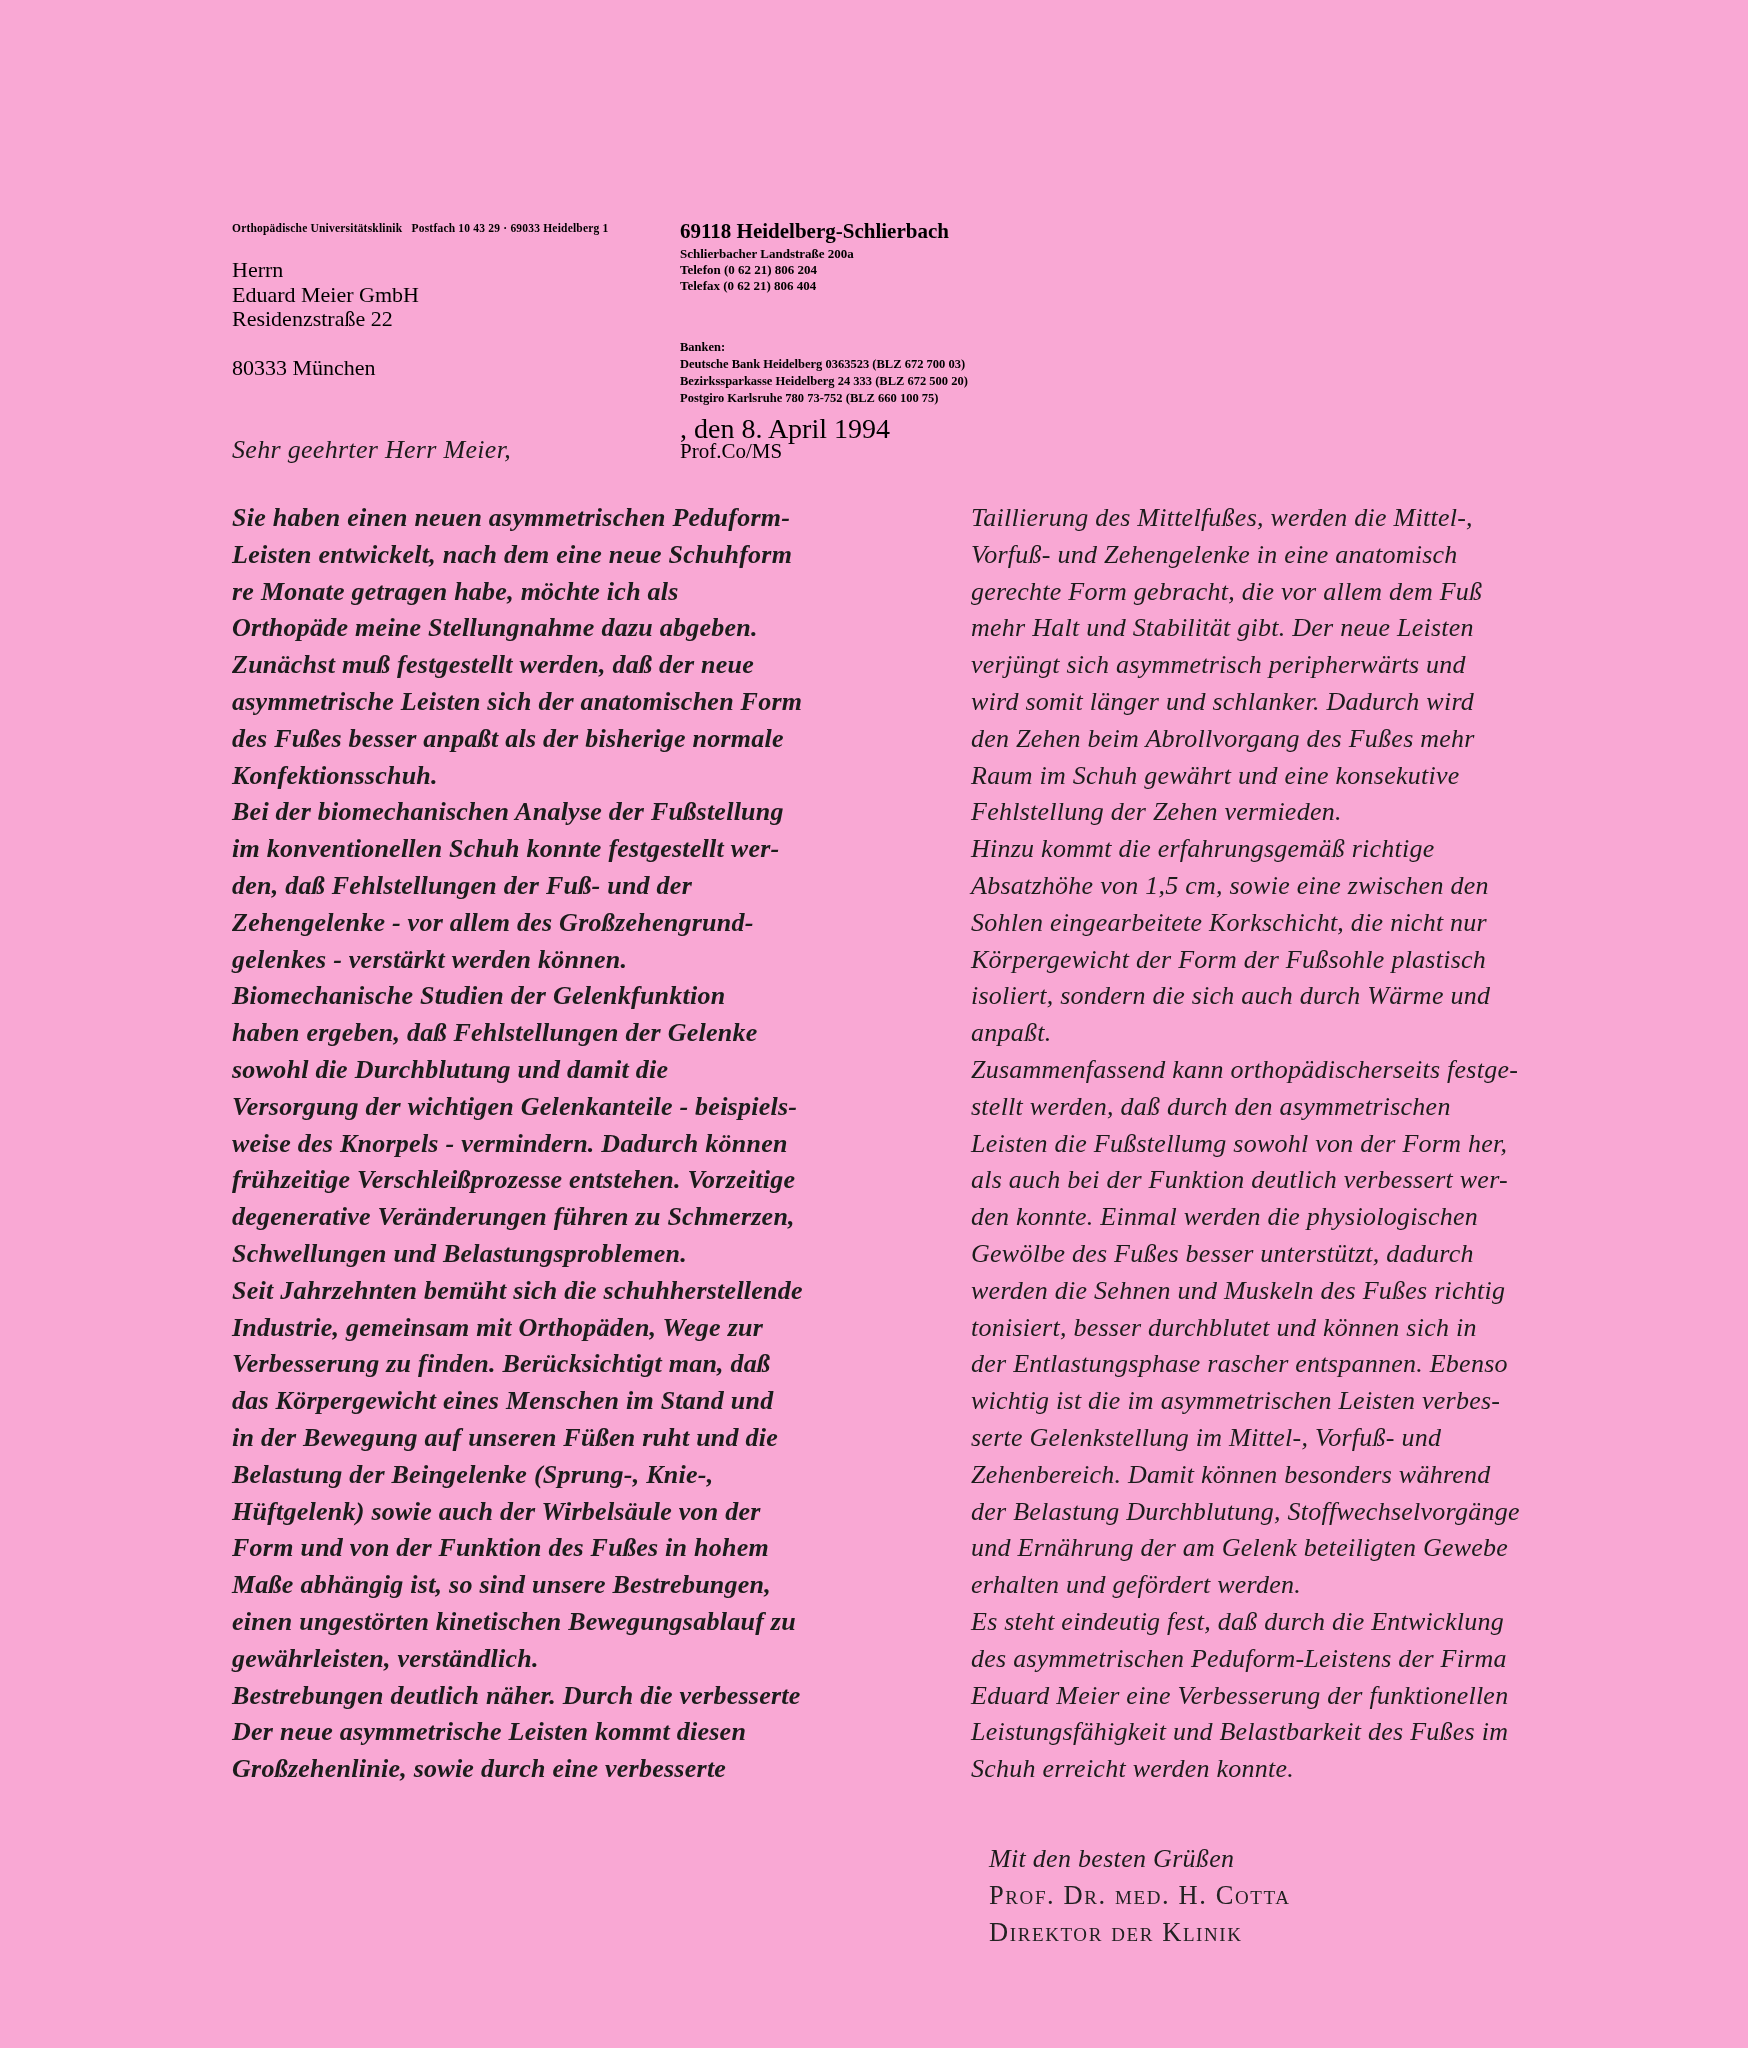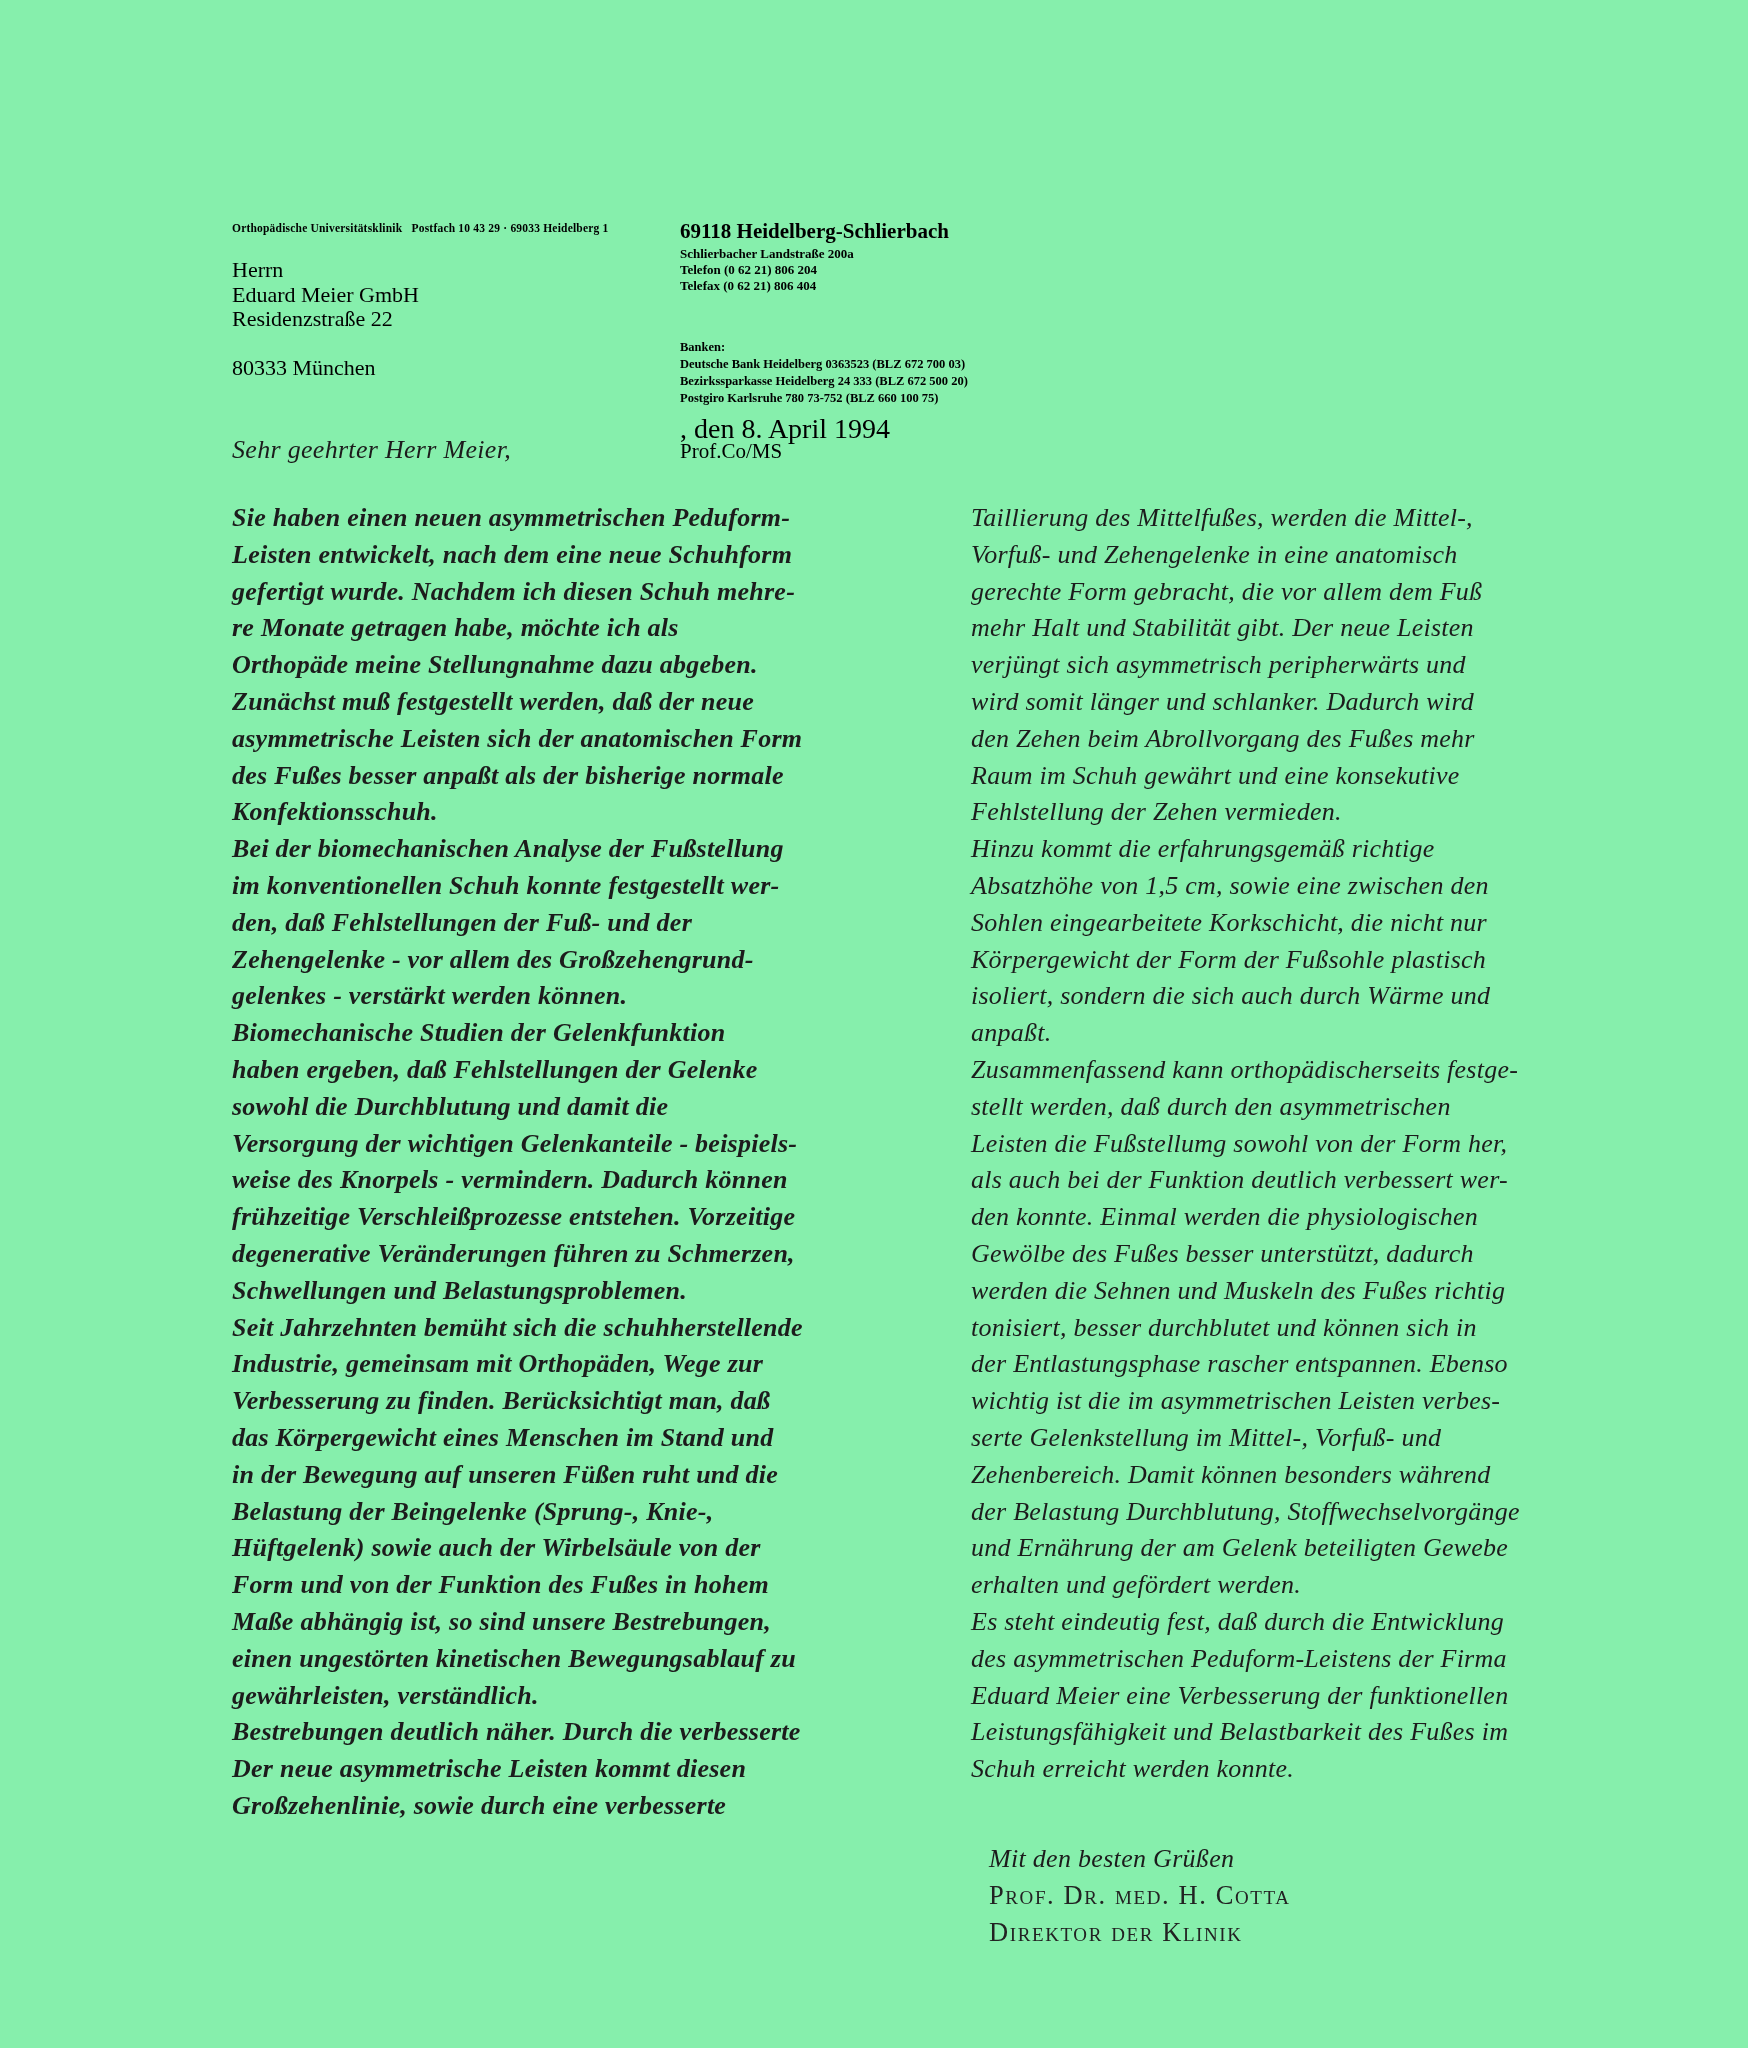--- a/index.html
+++ b/index.html
@@ -5,21 +5,21 @@
   html, body {
     margin: 0;
     padding: 0;
     background: #e8e8e8;
   }
   .page {
     position: relative;
     width: 1748px;
     height: 2048px;
     margin: 0 auto;
-    background: #86efac;
+    background: #f9a8d4;
     color: #1c1c1c;
     font-family: "Liberation Serif", serif;
     overflow: hidden;
   }
   
   .sender-line {
     position: absolute;
     left: 232px;
     top: 222px;
     font-size: 11.5px;
@@ -159,21 +159,20 @@
 
   <div class="date-line">, den 8. April 1994</div>
 
   <div class="reference-line">Prof.Co/MS</div>
 
   <div class="salutation">Sehr geehrter Herr Meier,</div>
 
   <div class="body-col col-left">
       <div class="line">Sie haben einen neuen asymmetrischen Peduform-</div>
       <div class="line">Leisten entwickelt, nach dem eine neue Schuhform</div>
-      <div class="line">gefertigt wurde. Nachdem ich diesen Schuh mehre-</div>
       <div class="line">re Monate getragen habe, möchte ich als</div>
       <div class="line">Orthopäde meine Stellungnahme dazu abgeben.</div>
       <div class="line">Zunächst muß festgestellt werden, daß der neue</div>
       <div class="line">asymmetrische Leisten sich der anatomischen Form</div>
       <div class="line">des Fußes besser anpaßt als der bisherige normale</div>
       <div class="line">Konfektionsschuh.</div>
       <div class="line">Bei der biomechanischen Analyse der Fußstellung</div>
       <div class="line">im konventionellen Schuh konnte festgestellt wer-</div>
       <div class="line">den, daß Fehlstellungen der Fuß- und der</div>
       <div class="line">Zehengelenke - vor allem des Großzehengrund-</div>

